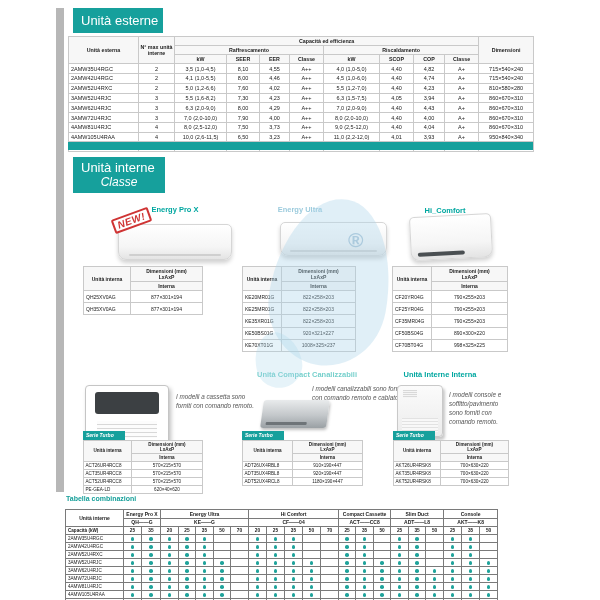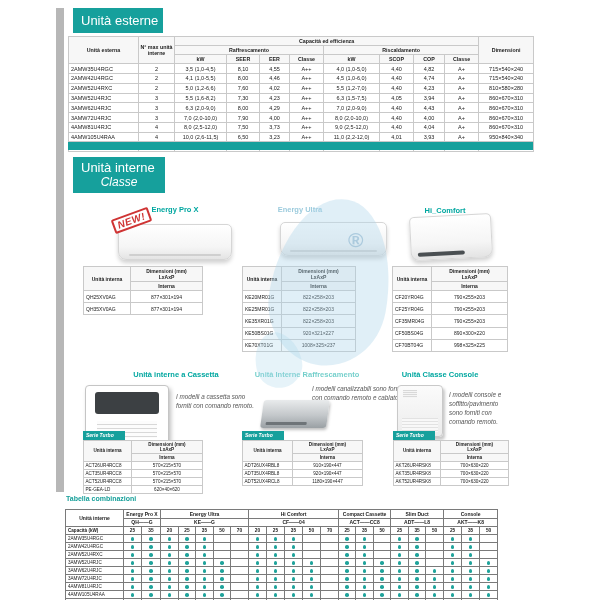--- a/index.html
+++ b/index.html
@@ -395,21 +395,20 @@
           <td class="row-label">CF70BT04G</td>
           <td>998×325×225</td>
         </tr>
       </tbody>
   </table>
 
   <div class="abs wm wm-drop"></div>
   <div class="abs wm wm-drop2"></div>
   <div class="abs wm wm-r">®</div>
 
-  <div class="abs btitle" style="left:96px;top:370px;width:160px;">Unità interne a Cassetta</div>
   <div class="abs img-cassette" style="left:85px;top:385px;width:82px;height:58px;">
       <div class="core"></div>
       <div class="slats"></div>
     </div>
   <div class="abs note" style="left:176px;top:392px;width:82px;">I modelli a cassetta sono forniti con comando remoto.</div>
   <div class="abs st-tag" style="left:83px;top:431px;width:42px;">Serie Turbo</div>
   <table class="abs lt mini-table" style="left:83px;top:440px;width:119px;">
     <colgroup>
         <col style="width:48px">
         <col style="width:71px">
@@ -439,21 +438,21 @@
           <td class="row-label">ACT52UR4RCC8</td>
           <td>570×215×570</td>
         </tr>
         <tr>
           <td class="row-label">PE-GEA-LD</td>
           <td>620×40×620</td>
         </tr>
       </tbody>
   </table>
 
-  <div class="abs ptitle washed" style="left:227px;top:370px;width:160px;">Unità Interne Raffrescamento</div>
+  <div class="abs ptitle washed" style="left:227px;top:370px;width:160px;">Unità Compact Canalizzabili</div>
   <div class="abs img-duct" style="left:262px;top:400px;width:66px;height:28px;">
       <div class="vent"></div>
     </div>
   <div class="abs note" style="left:312px;top:384px;width:92px;">I modelli canalizzabili sono forniti con comando remoto e cablato.</div>
   <div class="abs st-tag" style="left:242px;top:431px;width:42px;">Serie Turbo</div>
   <table class="abs lt mini-table" style="left:242px;top:440px;width:120px;">
     <colgroup>
         <col style="width:50px">
         <col style="width:70px">
       </colgroup>
@@ -478,21 +477,21 @@
           <td class="row-label">ADT35UX4RBL8</td>
           <td>920×190×447</td>
         </tr>
         <tr>
           <td class="row-label">ADT52UX4RCL8</td>
           <td>1180×190×447</td>
         </tr>
       </tbody>
   </table>
 
-  <div class="abs btitle" style="left:360px;top:370px;width:160px;">Unità Classe Console</div>
+  <div class="abs btitle" style="left:360px;top:370px;width:160px;">Unità Interne Interna</div>
   <div class="abs img-console" style="left:397px;top:385px;width:44px;height:50px;">
       <div class="topvent"></div>
       <div class="grille"></div>
     </div>
   <div class="abs note" style="left:449px;top:390px;width:62px;">I modelli console e soffitto/pavimento sono forniti con comando remoto.</div>
   <div class="abs st-tag" style="left:393px;top:431px;width:42px;">Serie Turbo</div>
   <table class="abs lt mini-table" style="left:393px;top:440px;width:115px;">
     <colgroup>
         <col style="width:47px">
         <col style="width:68px">

